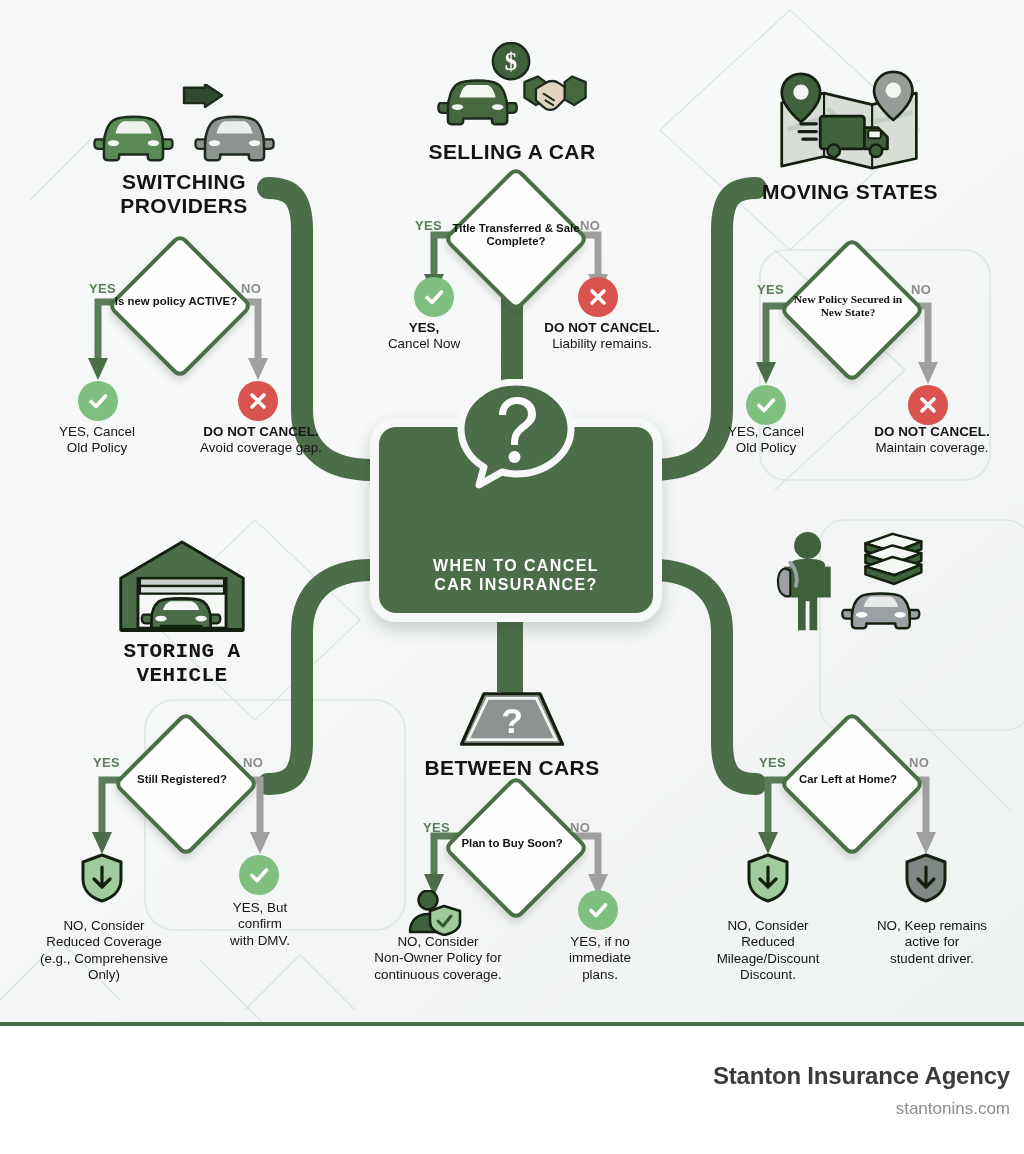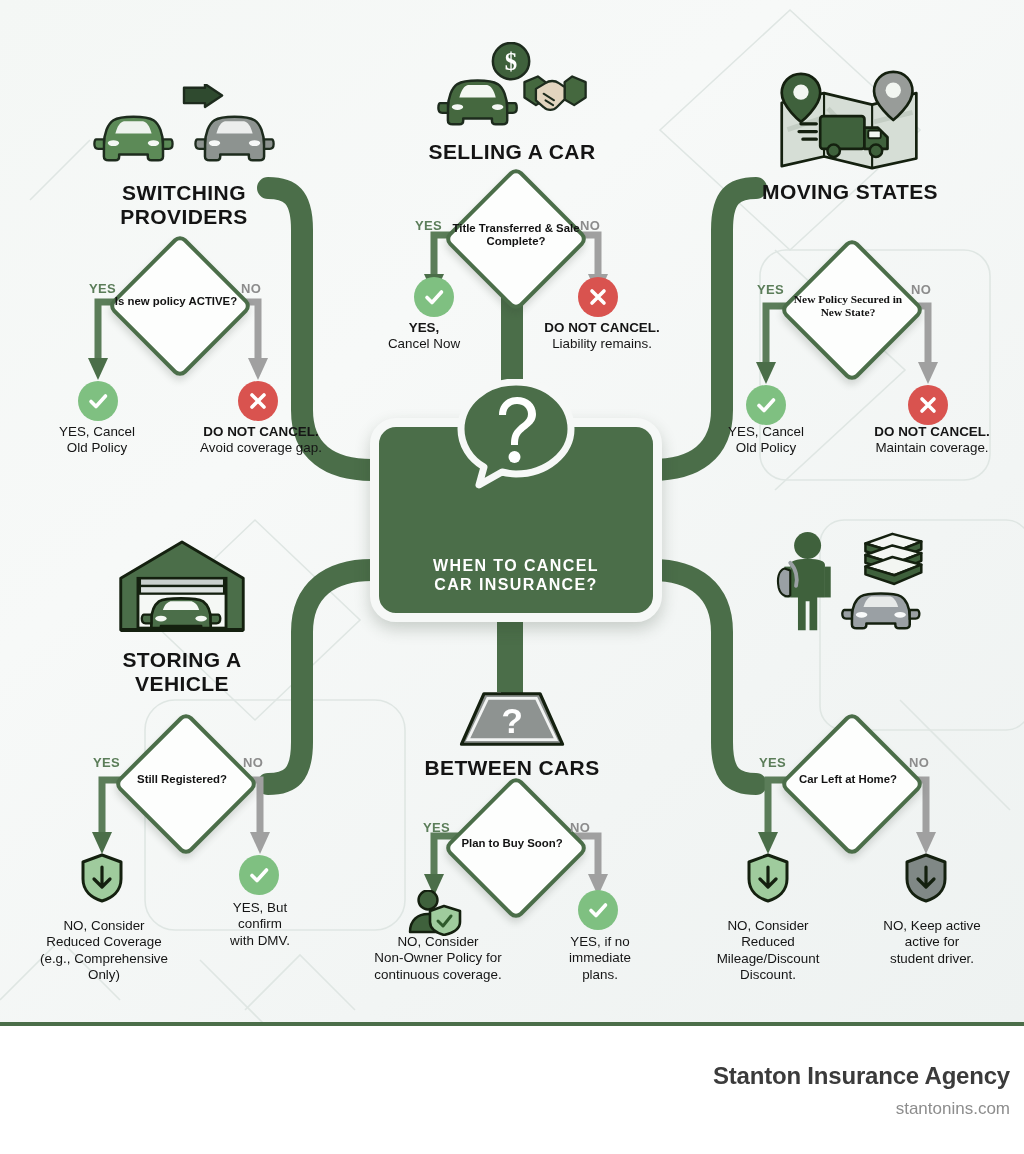--- a/index.html
+++ b/index.html
@@ -192,21 +192,21 @@
           <g transform="translate(110,30)">
             <path d="M12 34 C12 22 16 12 22 8 C30 3 56 3 64 8 C70 12 74 22 74 34 L74 46 C74 49 72 50 69 50 L62 50 C59 50 58 49 58 46 L58 44 L28 44 L28 46 C28 49 27 50 24 50 L17 50 C14 50 12 49 12 46 Z" fill="#8d9390" stroke="#1d2b1d" stroke-width="2.6" stroke-linejoin="round"></path>
             <path d="M24 22 C26 14 29 10 33 9 L53 9 C57 10 60 14 62 22 Z" fill="#eceeed"></path>
             <ellipse cx="22" cy="32" rx="6" ry="3" fill="#f6f8f7"></ellipse>
             <ellipse cx="64" cy="32" rx="6" ry="3" fill="#f6f8f7"></ellipse>
             <path d="M4 28 L12 28 L12 38 L6 38 C3 38 2 36 2 33 C2 30 3 28 4 28 Z" fill="#8d9390" stroke="#1d2b1d" stroke-width="2.4"></path>
             <path d="M82 28 L74 28 L74 38 L80 38 C83 38 84 36 84 33 C84 30 83 28 82 28 Z" fill="#8d9390" stroke="#1d2b1d" stroke-width="2.4"></path>
           </g>
         </svg>
       </div>
-      <div class="sec-title" style="margin-top:15px;">
+      <div class="sec-title" style="margin-top:4px;">
         <div>SWITCHING</div>
         <div>PROVIDERS</div>
       </div>
     </div>
 
     <svg class="connectors" viewBox="0 0 1024 1024" style="z-index:4;">
       <g fill="none" stroke-width="7" stroke-linecap="butt">
         <path d="M176 245 L176 258" stroke="#4b6e49"></path>
         <path d="M128 302 L98 302 L98 360" stroke="#5b7d59"></path>
         <path d="M224 302 L258 302 L258 360" stroke="#a0a0a0"></path>
@@ -375,21 +375,21 @@
             <path d="M10 30 C10 20 14 13 18 10 C25 6 57 6 64 10 C68 13 72 20 72 30 L72 38 L62 38 L62 36 L20 36 L20 38 L10 38 Z" fill="#4b6e49" stroke="#14200f" stroke-width="2.8" stroke-linejoin="round"></path>
             <path d="M22 19 C24 13 27 11 30 10 L52 10 C55 11 58 13 60 19 Z" fill="#f5f8f5"></path>
             <ellipse cx="20" cy="28" rx="6" ry="3" fill="#f4f8f4"></ellipse>
             <ellipse cx="62" cy="28" rx="6" ry="3" fill="#f4f8f4"></ellipse>
             <path d="M2 24 L10 24 L10 33 L4 33 C1 33 0 31 0 28 C0 26 1 24 2 24 Z" fill="#4b6e49" stroke="#14200f" stroke-width="2.4"></path>
             <path d="M80 24 L72 24 L72 33 L78 33 C81 33 82 31 82 28 C82 26 81 24 80 24 Z" fill="#4b6e49" stroke="#14200f" stroke-width="2.4"></path>
           </g>
           <path d="M6 98 L134 98" stroke="#14200f" stroke-width="4"></path>
         </svg>
       </div>
-      <div class="sec-title" style="margin-top:12px;">
+      <div class="sec-title" style="margin-top:4px;font-family:Liberation Mono, monospace;">
         <div>STORING A</div>
         <div>VEHICLE</div>
       </div>
     </div>
 
     <svg class="connectors" viewBox="0 0 1024 1024" style="z-index:4;">
       <g fill="none" stroke-width="7">
         <path d="M182 718 L182 732" stroke="#4b6e49"></path>
         <path d="M134 780 L102 780 L102 835" stroke="#5b7d59"></path>
         <path d="M230 780 L260 780 L260 835" stroke="#a0a0a0"></path>
@@ -534,21 +534,21 @@
         <path d="M22 14 L22 33 M14 26 L22 34 L30 26" fill="none" stroke="#14200f" stroke-width="3.2" stroke-linecap="round" stroke-linejoin="round"></path>
       </svg>
     </div>
     <div class="outcome" style="left:690px;top:918px;width:156px;">
       <div><b>NO, Consider</b></div>
       <div>Reduced</div>
       <div>Mileage/Discount</div>
       <div>Discount.</div>
     </div>
     <div class="outcome" style="left:848px;top:918px;width:168px;">
-      <div><b>NO, Keep active</b></div>
+      <div><b>NO, Keep remains</b></div>
       <div>active for</div>
       <div>student driver.</div>
     </div>
 
   </div>
 
   <div class="divider"></div>
 
   <div class="footer">
     <div class="f-text">

